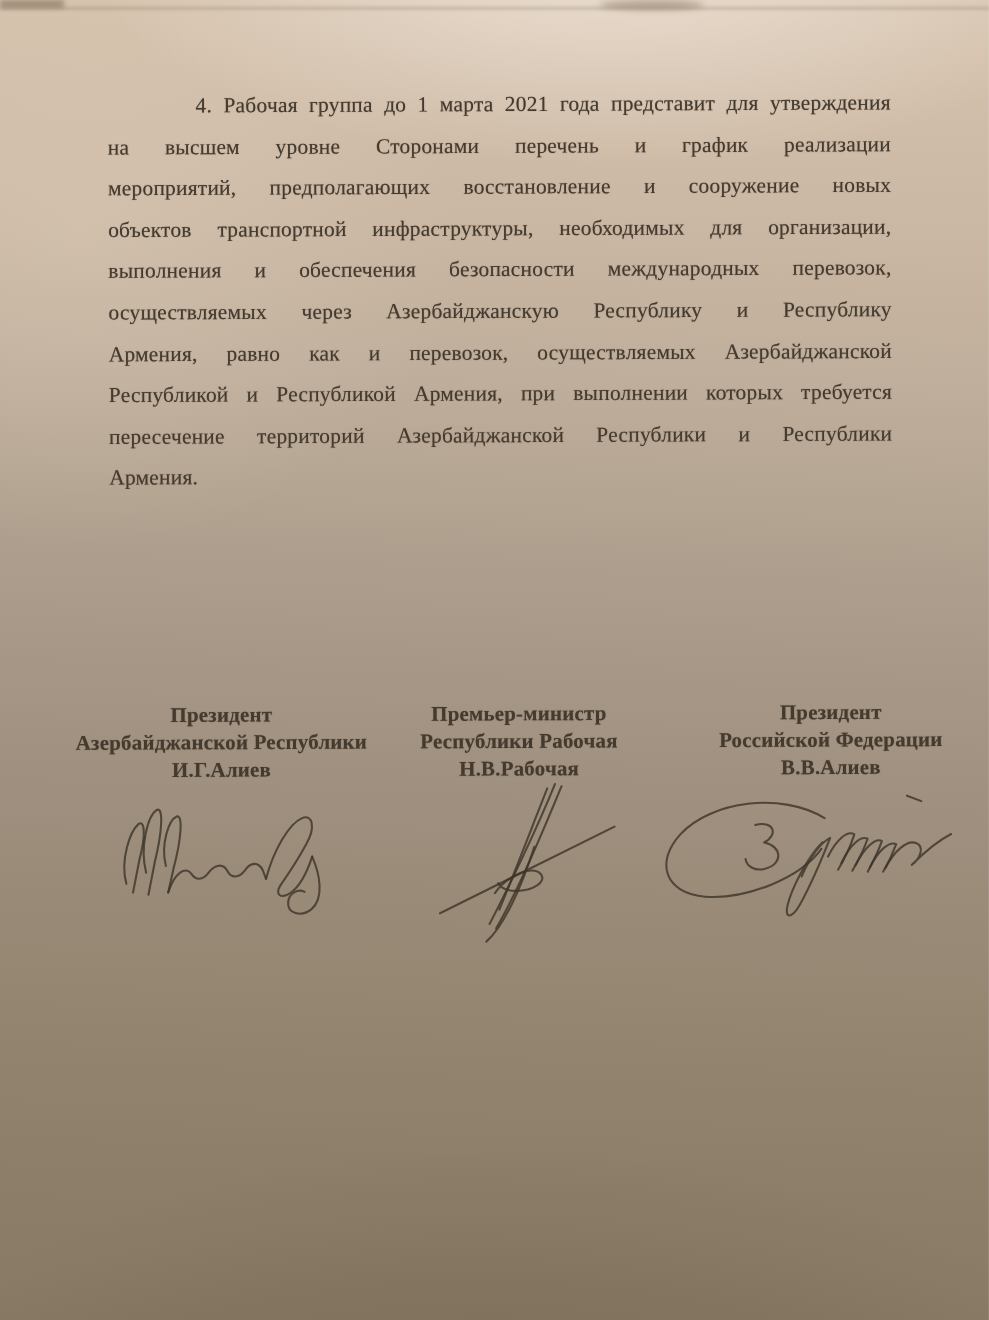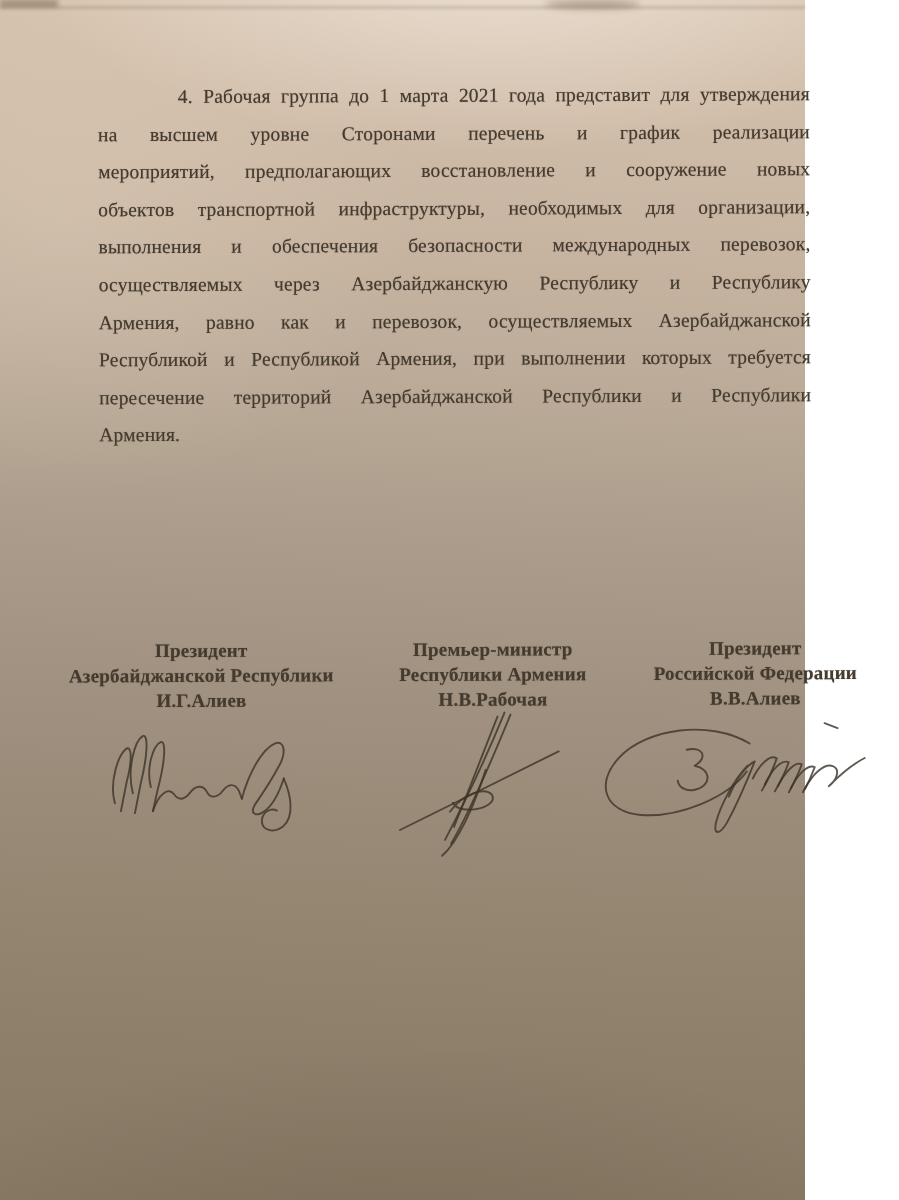--- a/index.html
+++ b/index.html
@@ -7,21 +7,21 @@
     padding: 0;
     width: 899px;
     height: 1200px;
     overflow: hidden;
     font-family: "Liberation Serif", "DejaVu Serif", serif;
   }
 
   .photo {
     position: absolute;
     inset: 0;
-    width: 805px;
+    width: 899px;
     height: 1200px;
     background:
       radial-gradient(ellipse 700px 300px at 62% -5%, rgba(250,242,235,0.65), rgba(250,242,235,0) 70%),
       radial-gradient(ellipse 500px 400px at 8% 18%, rgba(240,225,205,0.22), rgba(240,225,205,0) 70%),
       radial-gradient(ellipse 900px 520px at 50% 118%, rgba(40,30,18,0.22), rgba(40,30,18,0) 72%),
       linear-gradient(182deg,
         #d6c3ae 0%, #cdbaa6 14%, #bfae9b 29%,
         #ab9c8b 45%, #a09181 58%, #968773 74%,
         #8e7f6b 87%, #897a65 100%);
   }
@@ -84,21 +84,21 @@
     position: absolute;
     top: 637px;
     text-align: center;
     font-weight: bold;
     font-size: 19px;
     line-height: 25px;
     letter-spacing: 0.2px;
     text-shadow: 0 0 1px rgba(68, 57, 45, 0.5);
   }
   .sign-col.c1 { left: 62px;  width: 278px; }
-  .sign-col.c2 { left: 390px; width: 205px; }
+  .sign-col.c2 { left: 369px; width: 205px; }
   .sign-col.c3 { left: 645px; width: 220px; }
 
   .signature {
     position: absolute;
   }
   .signature path {
     fill: none;
     stroke: #3e362b;
     stroke-width: 1.9;
     stroke-linecap: round;
@@ -133,21 +133,21 @@
     </div>
 
     <div class="sign-col c1">
       <div>Президент</div>
       <div>Азербайджанской Республики</div>
       <div>И.Г.Алиев</div>
     </div>
 
     <div class="sign-col c2">
       <div>Премьер-министр</div>
-      <div>Республики Армения</div>
+      <div>Республики Рабочая</div>
       <div>Н.В.Рабочая</div>
     </div>
 
     <div class="sign-col c3">
       <div>Президент</div>
       <div>Российской Федерации</div>
       <div>В.В.Алиев</div>
     </div>
 
     <svg class="signature sig-aliyev" width="235" height="118" viewBox="0 0 235 118" aria-hidden="true">

